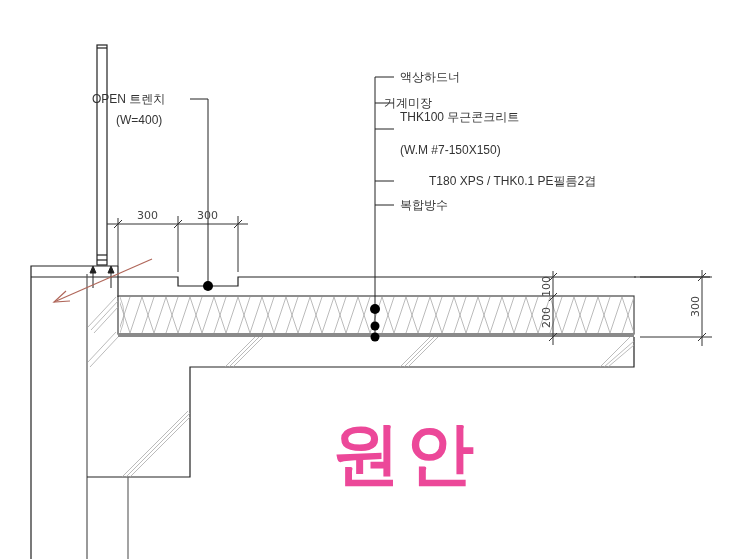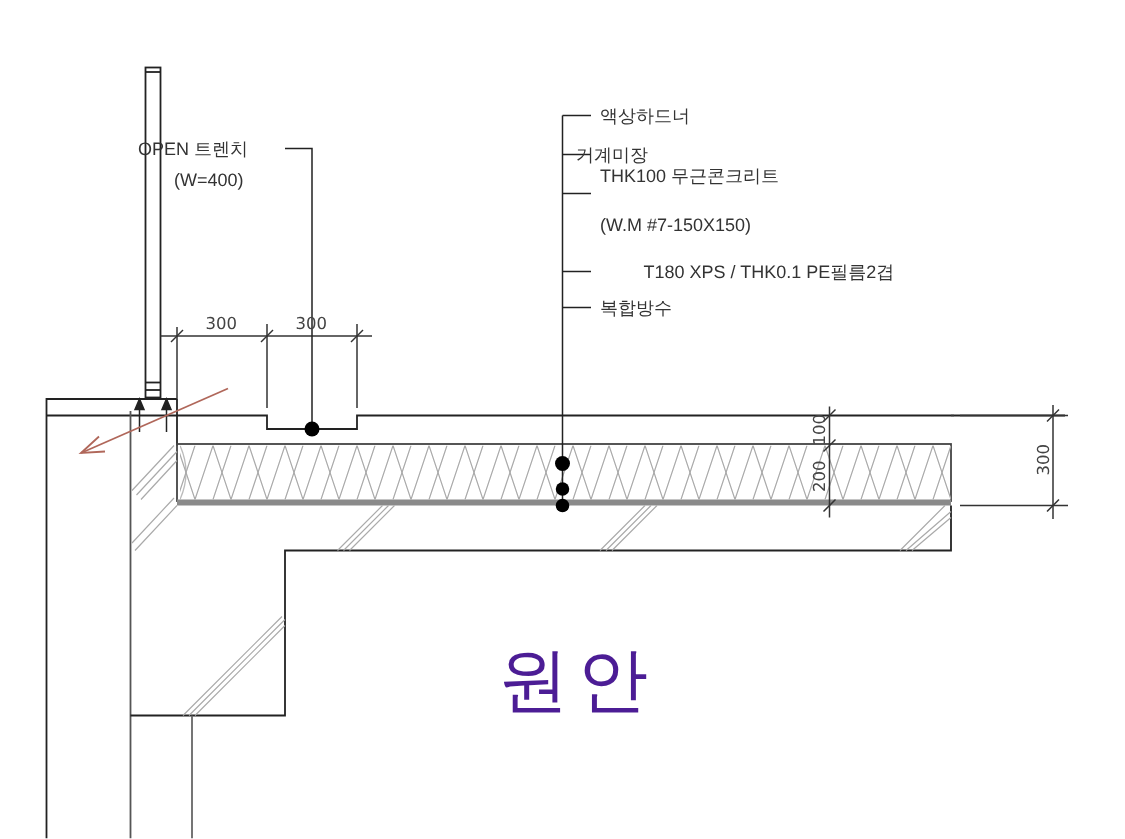--- a/index.html
+++ b/index.html
@@ -1,21 +1,21 @@
 <!DOCTYPE html>
 <html><head>
 <meta charset="utf-8">
 <style>
   html, body { margin: 0; padding: 0; background: #ffffff; }
   body { width: 750px; height: 559px; overflow: hidden; position: relative; font-family: "DejaVu Sans", "Liberation Sans", sans-serif; }
   #drawing { position: absolute; left: 0; top: 0; width: 750px; height: 559px; }
   .lbl { position: absolute; color: #333333; font-size: 12px; line-height: 18px; white-space: nowrap; font-family: Liberation Sans, sans-serif; }
   .dim { position: absolute; color: #444444; font-size: 11px; line-height: 12px; white-space: nowrap; font-family: "DejaVu Sans", sans-serif; }
   .dim.v { transform-origin: left top; transform: rotate(-90deg); }
-  .title { position: absolute; color: #4c1d95; font-size: 47px; line-height: 80px; font-weight: normal; white-space: nowrap; letter-spacing: 6px; font-family: "DejaVu Sans", sans-serif; }
+  .title { position: absolute; color: #ec4899; font-size: 68px; line-height: 80px; font-weight: bold; white-space: nowrap; letter-spacing: 6px; font-family: "DejaVu Sans", sans-serif; }
 </style>
 </head>
 <body>
 
 <svg id="drawing" width="750" height="559" viewBox="0 0 750 559" xmlns="http://www.w3.org/2000/svg">
   <defs>
     <clipPath id="insClip">
         <rect x="120" y="297" width="514" height="36"></rect>
       </clipPath>
   </defs>

